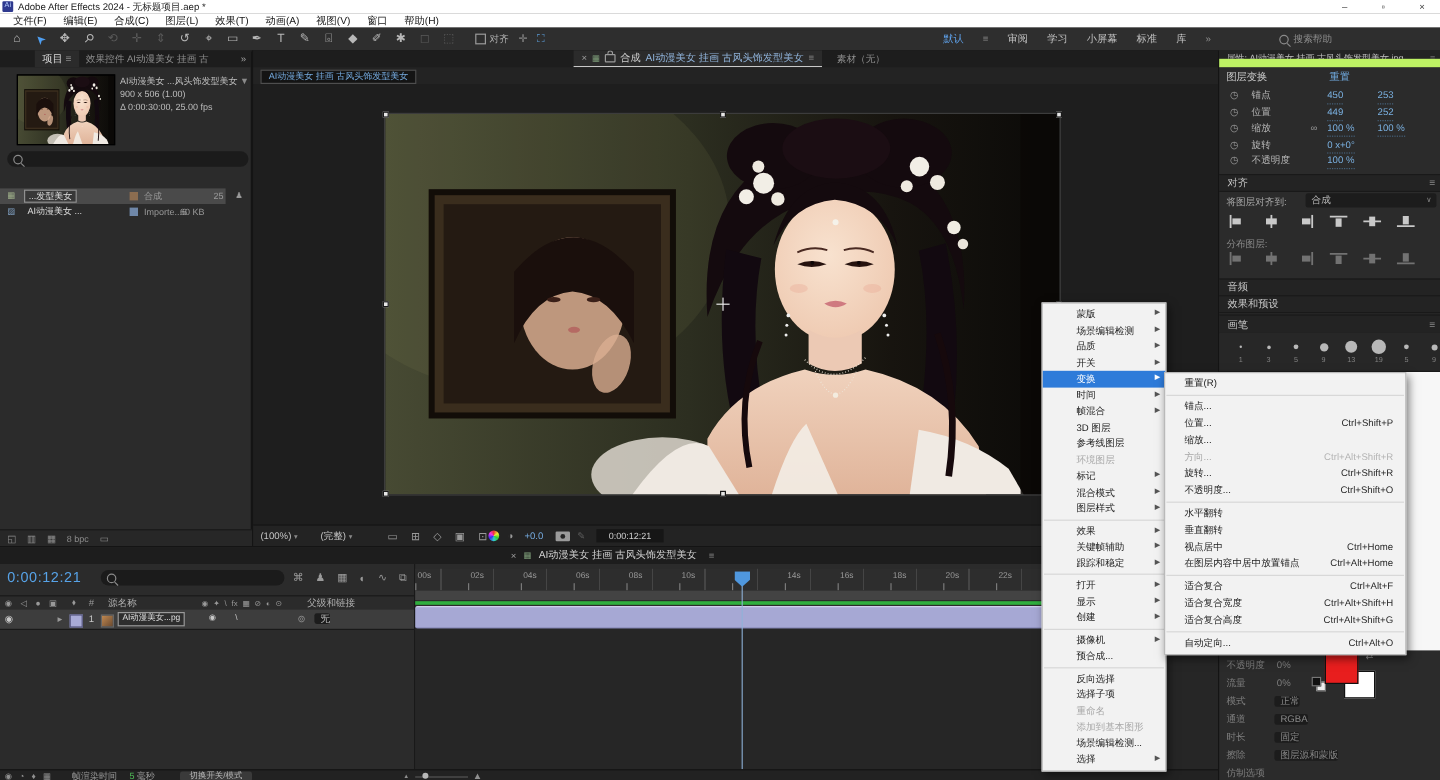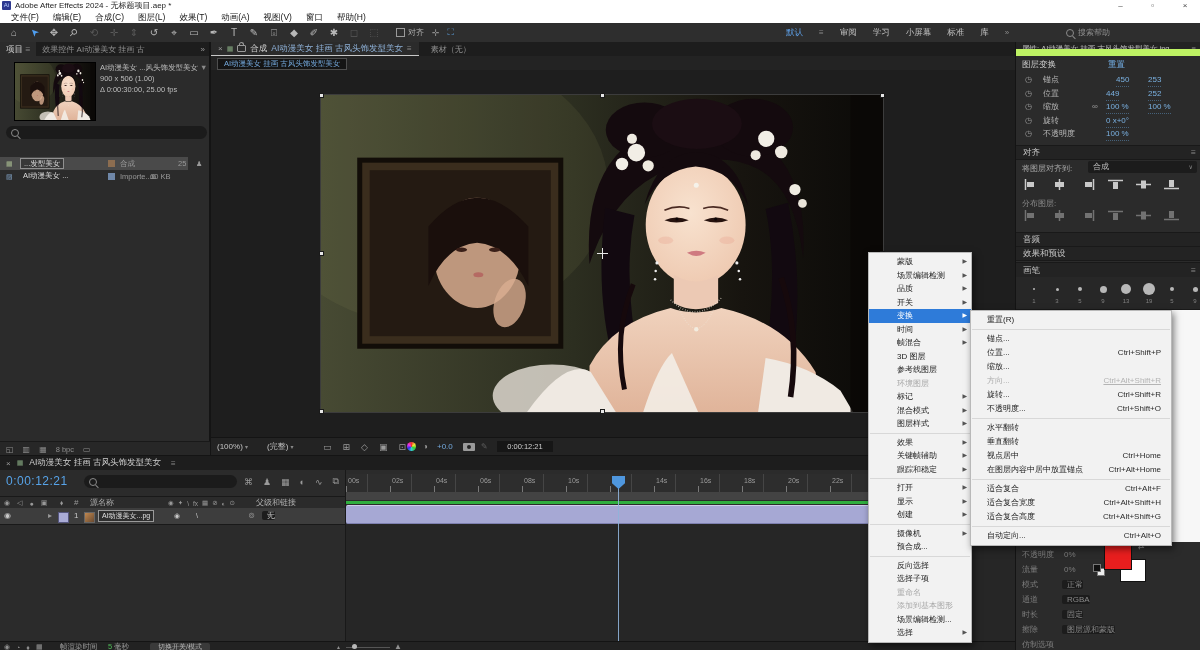--- a/index.html
+++ b/index.html
@@ -24,21 +24,21 @@
   .rot-45{display:inline-block;transform:rotate(45deg);}
   .snapbox{position:absolute;left:396px;top:0;height:19px;line-height:19px;color:#b0b0b0;font-size:8px;}
   .snapbox .cb{display:inline-block;width:7px;height:7px;border:1px solid #9a9a9a;vertical-align:middle;margin-right:3px;}
   #workspaces{position:absolute;left:786px;top:0;height:19px;display:flex;gap:16px;align-items:center;}
   .ws{font-size:8.5px;color:#c2c2c2;}
   .ws.active{color:#5ea0e8;}
   .ws-menu{color:#8a8a8a;font-size:8px;}
   .help-search{position:absolute;left:1066px;top:3px;width:128px;height:13px;display:flex;align-items:center;gap:4px;color:#8f8f8f;}
   
   .panel{position:absolute;background:#2b2b2b;}
-  .tabbar{position:absolute;left:0;top:0;right:0;height:14px;background:#1d1d1d;display:flex;align-items:center;}
+  .tabbar{position:absolute;left:0;top:0;right:0;height:14px;background:#1d1d1d;display:flex;align-items:center;justify-content:center;}
   .sectionbar{position:absolute;left:0;right:0;height:13px;background:#232323;border-top:1px solid #191919;border-bottom:1px solid #191919;line-height:13px;padding-left:7px;color:#c6c6c6;font-size:8.5px;}
   .hamb{position:absolute;right:5px;top:0;color:#8a8a8a;}
   .mag{position:relative;width:6px;height:6px;border:1px solid #8a8a8a;border-radius:50%;display:inline-block;flex:none;}
   .mag::after{content:"";position:absolute;width:4px;height:1px;background:#8a8a8a;transform:rotate(45deg);right:-3px;bottom:-2px;}
   .searchbox{background:#1b1b1b;border-radius:7px;display:flex;align-items:center;padding-left:5px;}
   .dd{background:#1c1c1c;border-radius:2px;color:#bdbdbd;font-size:8px;position:relative;padding-left:5px;}
   .dd .car{position:absolute;right:4px;color:#8a8a8a;font-size:6px;}
   .lock-icon{width:7px;height:5px;border:1px solid #9a9a9a;border-radius:1px;position:relative;display:inline-block;}
   .lock-icon::before{content:"";position:absolute;left:1px;top:-4px;width:3px;height:3px;border:1px solid #9a9a9a;border-bottom:none;border-radius:3px 3px 0 0;}
   .rgb{width:9px;height:9px;border-radius:50%;background:conic-gradient(#e33,#ee3,#3c3,#3cc,#33e,#e3e,#e33);display:inline-block;}
@@ -46,21 +46,21 @@
   .cam::before{content:"";position:absolute;left:4px;top:2px;width:4px;height:4px;border-radius:50%;background:#232323;}
   .hndl{position:absolute;width:5px;height:5px;background:#e6e6e6;border:1px solid #1a1a1a;box-sizing:border-box;}
   
   .menu{position:absolute;background:#f2f2f2;border:1px solid #b9b9b9;box-shadow:2px 3px 7px rgba(0,0,0,.5);padding:2px 0;z-index:60;}
   .mi{position:relative;line-height:13.5px;height:13.5px;padding:0 6px 0 28px;font-size:8px;color:#1b1b1b;white-space:nowrap;}
   .mi .arr{position:absolute;right:4px;top:0;font-size:6px;color:#555;}
   .mi .sc{position:absolute;right:10px;top:0;color:#2a2a2a;}
   .mi.hl{background:#2e7bd9;color:#fff;}
   .mi.hl .arr{color:#fff;}
   .mi.dis{color:#a8a8a8;}
-  .mi.dis .sc{color:#b4b4b4;text-decoration:underline;}
+  .mi.dis .sc{color:#b4b4b4;}
   .sep{height:1px;background:#d8d8d8;margin:2px 1px;}
   #sub-menu .mi{height:14px;line-height:14px;padding-left:16px;}
 </style>
 </head>
 <body>
 
 <div id="app">
 
   <svg width="0" height="0" style="position:absolute">
     <defs>
@@ -309,21 +309,21 @@
     <div class="abs" style="left:0;top:0;width:185px;height:14px;background:#232323;border-bottom:7px solid #bef264;line-height:14px;padding-left:6px;box-sizing:border-box;font-size:7.5px;color:#c0c0c0;white-space:nowrap;overflow:hidden;">
       <span>属性: AI动漫美女 挂画 古风头饰发型美女.jpg</span>
       <span class="hamb">≡</span>
     </div>
     <div class="abs" style="left:6px;top:17px;color:#cccccc;font-size:8.5px;">图层变换</div>
     <div class="abs" style="left:92px;top:17px;color:#6fa8dc;font-size:8.5px;">重置</div>
     <div id="prop-rows">
         <div class="abs" style="left: 0px; top: 31px; width: 185px; height: 13px;">
           <span class="abs" style="left: 9px; line-height: 13px; color: rgb(153, 153, 153); font-size: 8px;">◷</span>
           <span class="abs" style="left: 27px; line-height: 13px; color: rgb(184, 184, 184);">锚点</span>
-          <span class="abs" style="left: 100px; line-height: 13px; color: rgb(122, 176, 224); border-bottom: 1px dotted rgb(69, 97, 122);">450</span>
+          <span class="abs" style="left: 90px; line-height: 13px; color: rgb(122, 176, 224); border-bottom: 1px dotted rgb(69, 97, 122);">450</span>
           <span class="abs" style="left: 132px; line-height: 13px; color: rgb(122, 176, 224); border-bottom: 1px dotted rgb(69, 97, 122);">253</span>
         </div>
         <div class="abs" style="left: 0px; top: 44.5px; width: 185px; height: 13px;">
           <span class="abs" style="left: 9px; line-height: 13px; color: rgb(153, 153, 153); font-size: 8px;">◷</span>
           <span class="abs" style="left: 27px; line-height: 13px; color: rgb(184, 184, 184);">位置</span>
           <span class="abs" style="left: 90px; line-height: 13px; color: rgb(122, 176, 224); border-bottom: 1px dotted rgb(69, 97, 122);">449</span>
           <span class="abs" style="left: 132px; line-height: 13px; color: rgb(122, 176, 224); border-bottom: 1px dotted rgb(69, 97, 122);">252</span>
         </div>
         <div class="abs" style="left: 0px; top: 58px; width: 185px; height: 13px;">
           <span class="abs" style="left: 9px; line-height: 13px; color: rgb(153, 153, 153); font-size: 8px;">◷</span>

